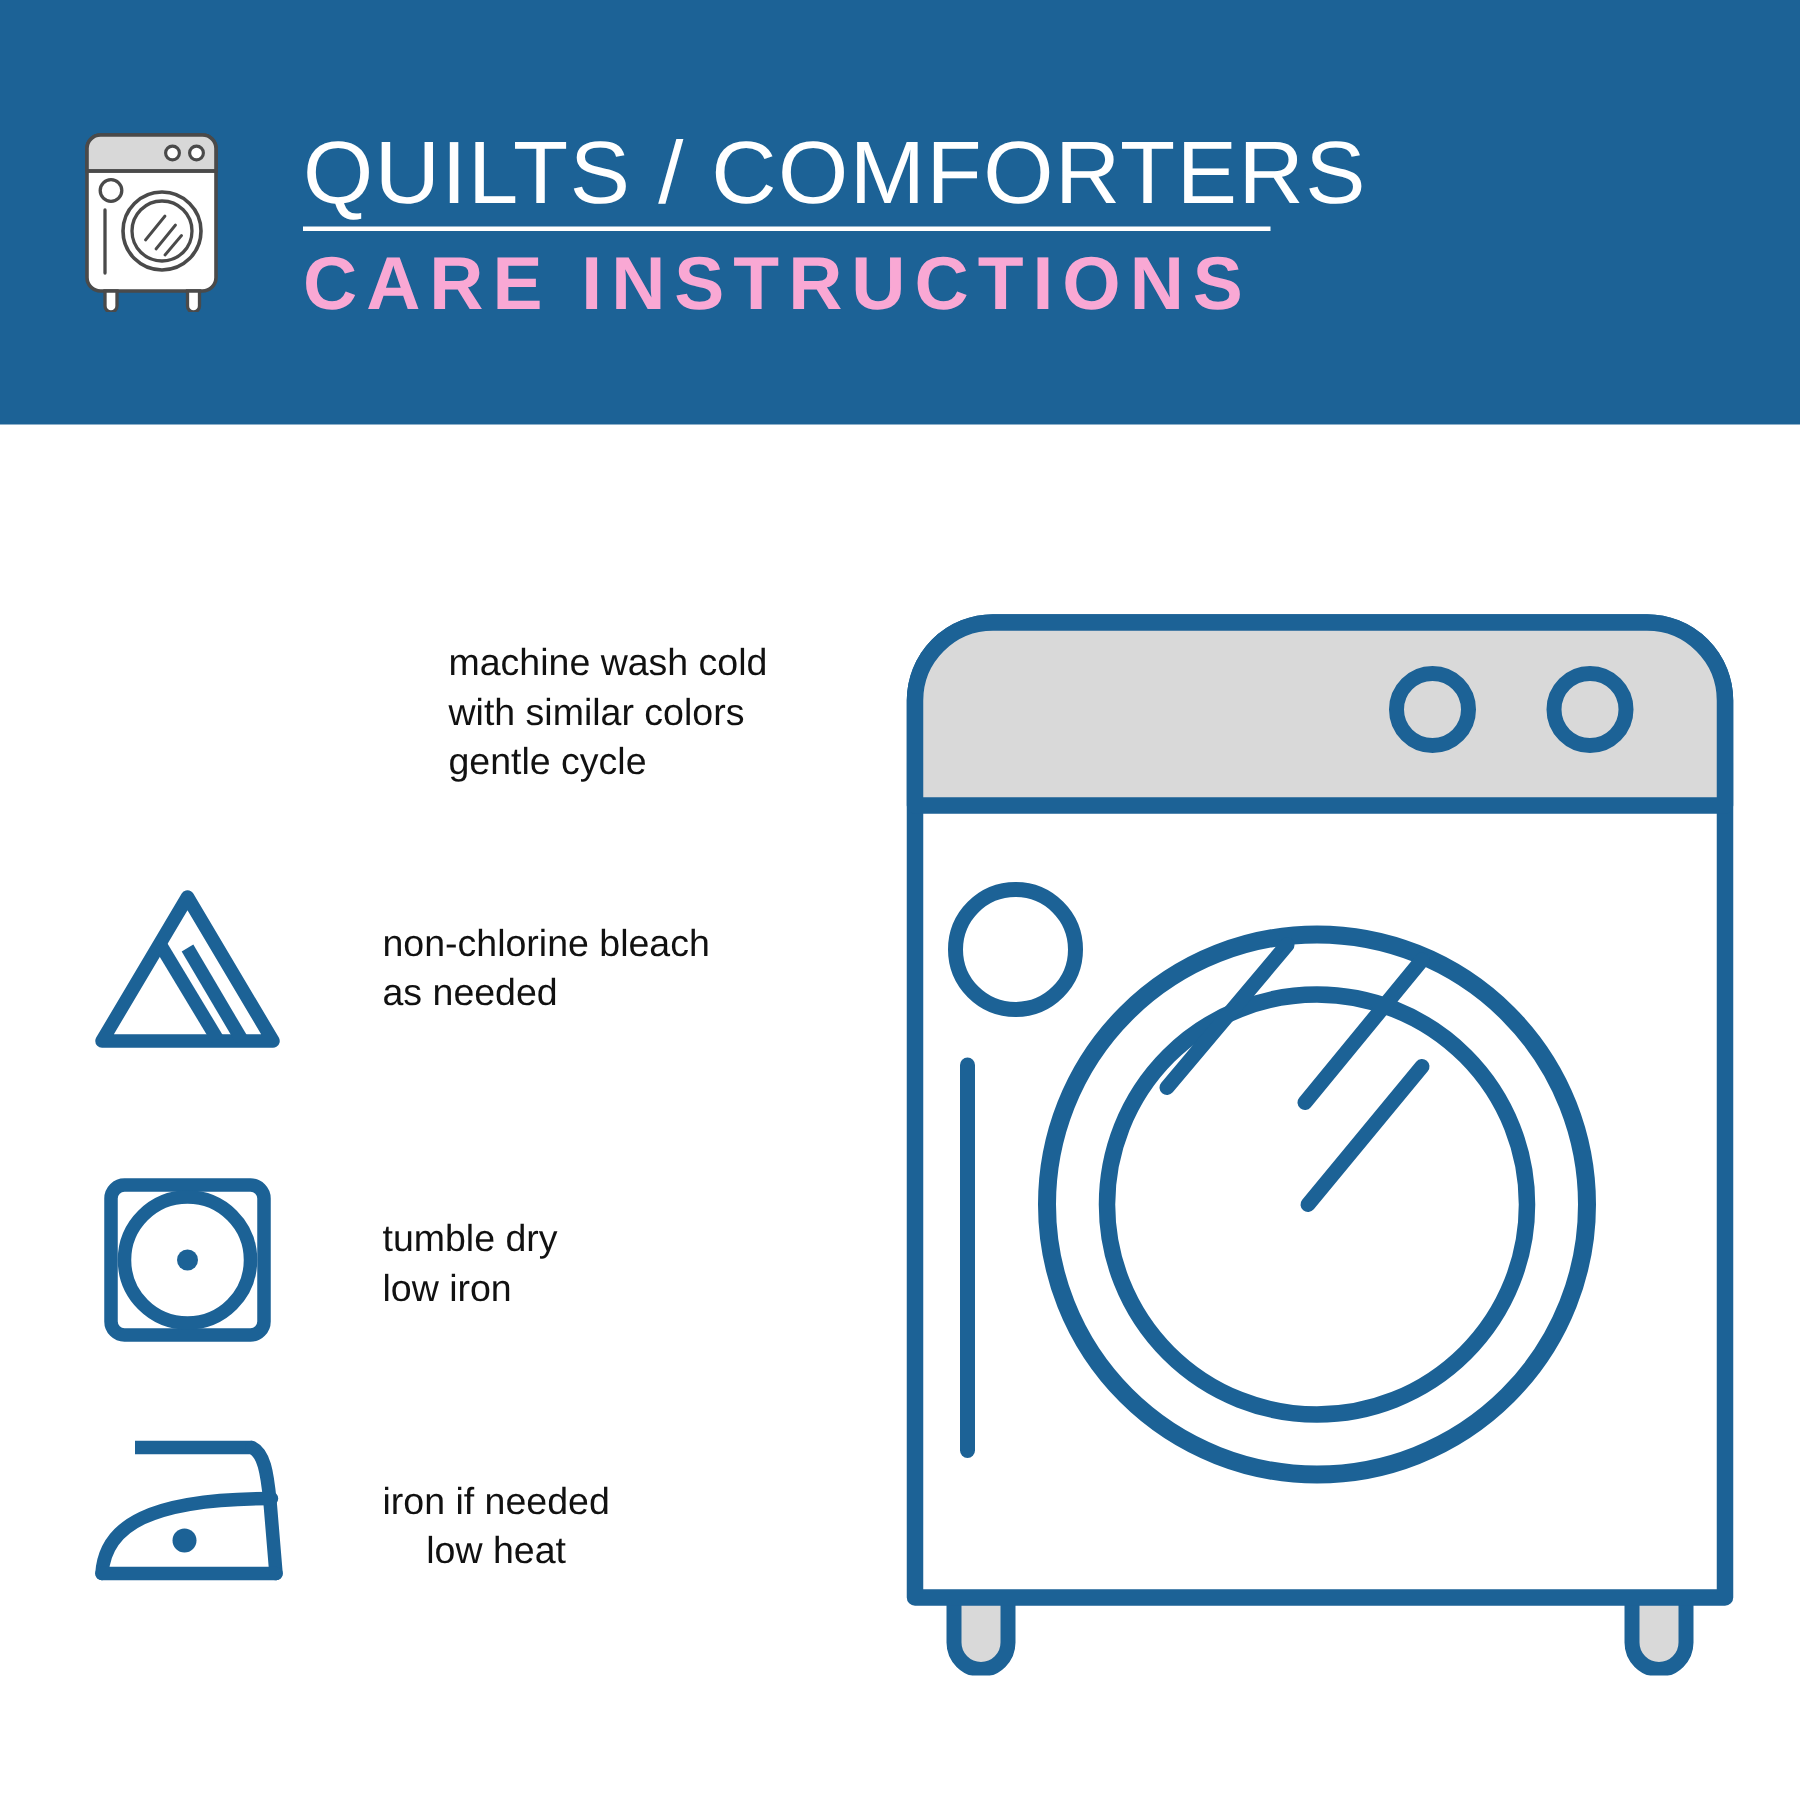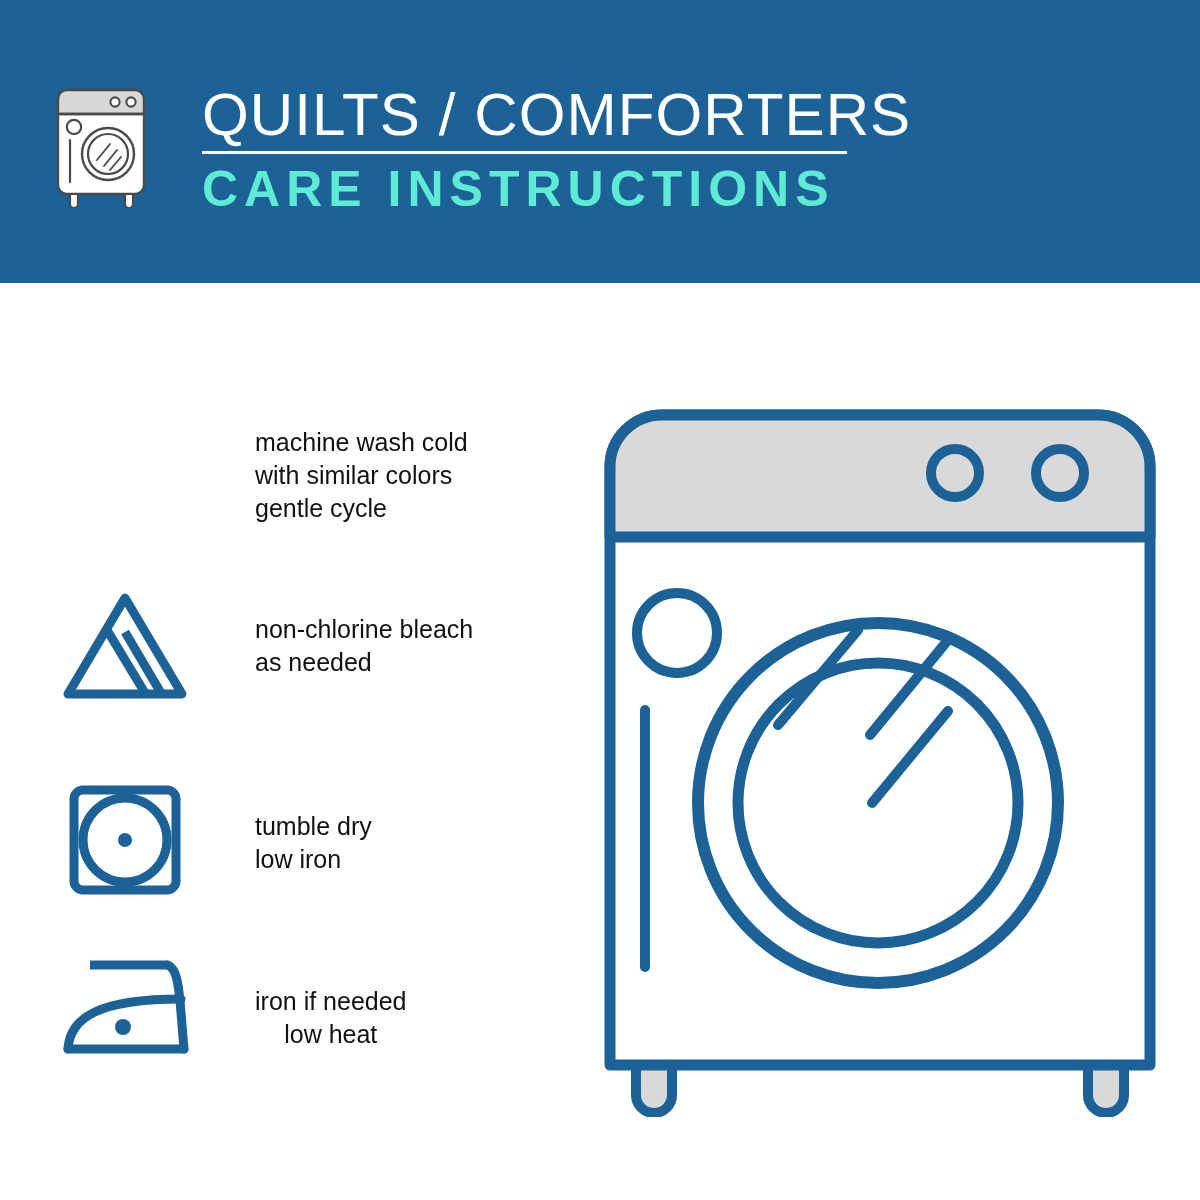--- a/index.html
+++ b/index.html
@@ -56,21 +56,21 @@
     width: 645px;
     height: 3px;
     background: #ffffff;
     margin-top: 5px;
     margin-bottom: 8px;
   }
   #title-line-2 {
     font-family: "Liberation Sans", sans-serif;
     font-size: 50px;
     font-weight: 700;
-    color: #5eead4;
+    color: #f9a8d4;
     letter-spacing: 6.0px;
     line-height: 54px;
     white-space: nowrap;
   }
   .care-symbol {
     position: absolute;
     left: 60px;
     width: 130px;
     height: 120px;
   }
@@ -83,21 +83,21 @@
     color: #111111;
     line-height: 33px;
     white-space: pre-line;
   }
 
   #symbol-wash   { top: 418px; }
   #symbol-bleach { top: 590px; }
   #symbol-dry    { top: 782px; }
   #symbol-iron   { top: 955px; }
 
-  #label-wash   { top: 426px; }
+  #label-wash   { top: 426px; margin-left: 44px; }
   #label-bleach { top: 613px; }
   #label-dry    { top: 810px; }
   #label-iron   { top: 985px; text-align: center; }
 
   
   #machine-illustration {
     position: absolute;
     left: 600px;
     top: 405px;
     width: 560px;

